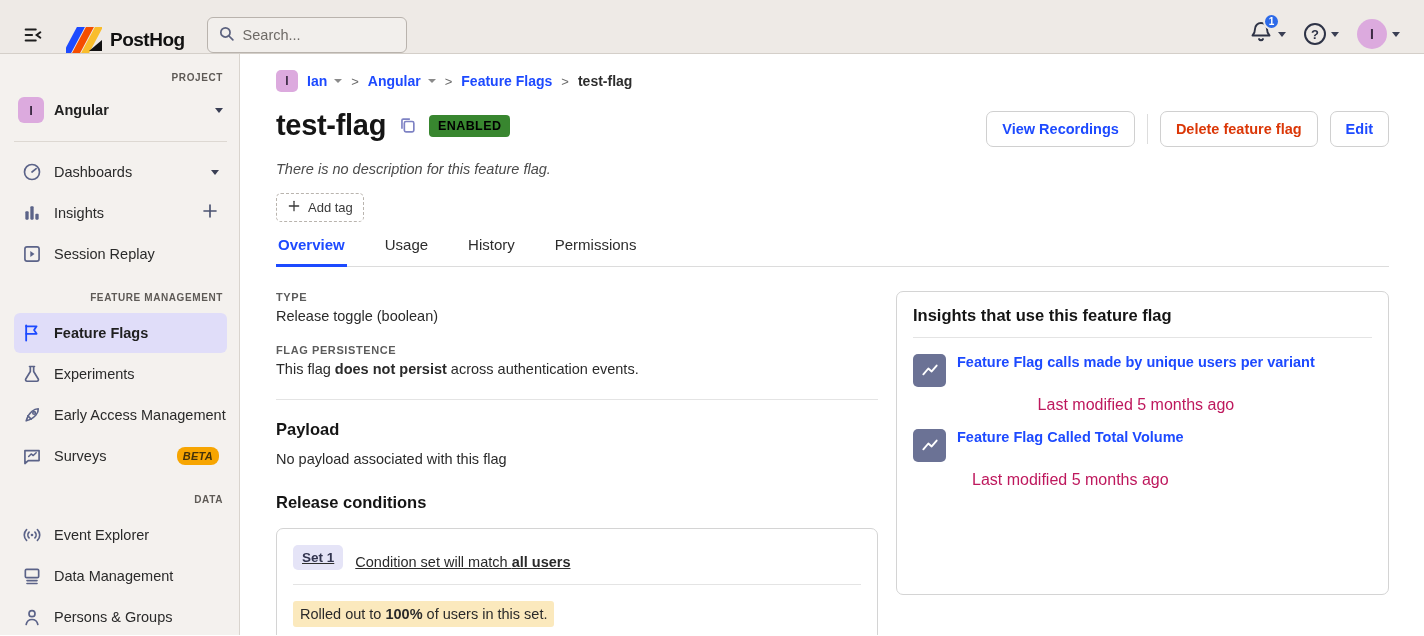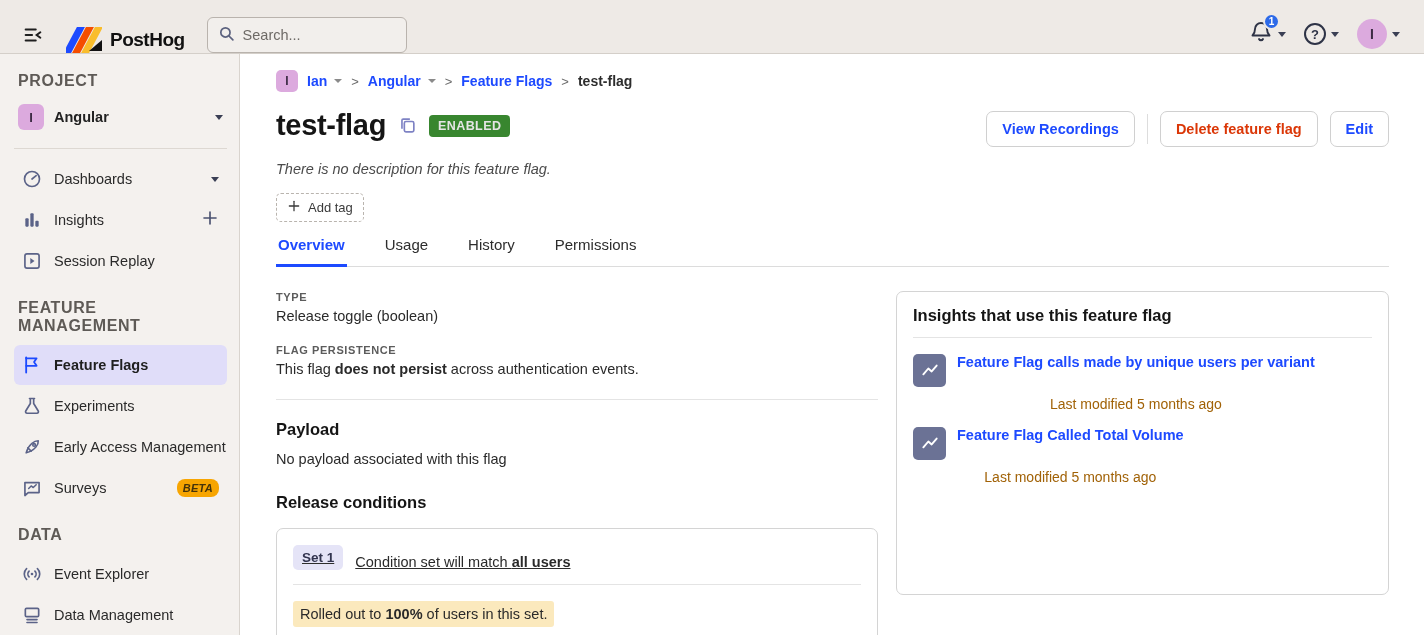--- a/index.html
+++ b/index.html
@@ -39,22 +39,22 @@
   .avatar-circle { width:30px; height:30px; border-radius:50%; background:#dcaade;
     color:#3c2b44; font-size:14px; font-weight:bold;
     display:flex; align-items:center; justify-content:center; }
 
   
   .shell { display:flex; height:581px; }
 
   
   .sidebar { width:240px; background:#f4f1ee; border-right:1px solid #d9d4ce;
     padding:18px 12px 0 14px; flex-shrink:0; overflow:hidden; }
-  .section-label { font-size:16px; font-weight:bold; letter-spacing:0.6px; color:#5e5a56;
-    padding:0 4px; margin-bottom:10px; }
+  .section-label { font-size:10px; font-weight:bold; letter-spacing:0.6px; color:#5e5a56;
+    padding:0 4px; margin-bottom:10px;text-align:right; }
   .project-row { display:flex; align-items:center; gap:10px; padding:4px 4px; cursor:pointer; }
   .project-avatar { width:26px; height:26px; border-radius:6px; background:#dcaade;
     color:#3c2b44; font-size:13px; font-weight:bold; display:flex; align-items:center; justify-content:center; }
   .project-name { font-size:14.5px; font-weight:600; color:#222; flex:1; }
   .sidebar hr { border:none; border-top:1px solid #ddd8d2; margin:14px 0 10px; }
   .nav-item { display:flex; align-items:center; gap:12px; height:40px; padding:0 8px;
     border-radius:6px; cursor:pointer; margin-bottom:1px; }
   .nav-item.active { background:#e0ddf9; }
   .nav-icon { width:20px; height:20px; display:flex; align-items:center; justify-content:center; flex-shrink:0; }
   .nav-label { font-size:14.5px; color:#2a2a2a; flex:1; white-space:nowrap; }
@@ -72,21 +72,21 @@
   .crumb-link { color:#1d4aff; font-weight:600; cursor:pointer; }
   .crumb-sep { color:#6b6b6b; font-size:13px; }
   .crumb-current { color:#2d2d2d; font-weight:600; }
   .crumb-caret { width:0; height:0; border-left:4px solid transparent; border-right:4px solid transparent;
     border-top:4.5px solid #8a8a8a; margin-left:-2px; }
 
   .title-row { display:flex; align-items:flex-start; margin-top:17px; }
   .title-left { display:flex; align-items:center; gap:12px; }
   .page-title { font-size:29px; font-weight:bold; color:#151515; letter-spacing:-0.3px; }
   .copy-icon { cursor:pointer; margin-top:4px; }
-  .status-badge { background:#38862f; color:#e5e5e5; font-size:12.5px; font-weight:bold;
+  .status-badge { background:#38862f; color:#000000; font-size:12.5px; font-weight:bold;
     padding:4px 9px; border-radius:4px; letter-spacing:0.4px; margin-top:0; }
   .header-actions { margin-left:auto; display:flex; align-items:center; gap:12px; margin-top:2px; }
   .btn { background:#fff; border:1px solid #d0d0d0; border-radius:7px; padding:9px 15px;
     font-size:14.5px; font-weight:600; cursor:pointer; font-family:"Liberation Sans", sans-serif; }
   .btn-blue { color:#1d4aff; }
   .btn-red { color:#db3707; }
   .action-divider { width:1px; height:30px; background:#ddd; }
 
   .description { font-style:italic; color:#4b4b4b; font-size:14.5px; margin-top:14px; }
 
@@ -116,21 +116,21 @@
 
   .insights-panel { width:493px; flex-shrink:0; border:1px solid #d4d4d4; border-radius:7px;
     padding:14px 16px; height:304px; }
   .insights-title { font-size:16.5px; font-weight:bold; color:#151515; }
   .insights-panel hr { border:none; border-top:1px solid #e4e4e4; margin:12px 0 16px; }
   .insight-item { display:flex; gap:11px; margin-bottom:15px;text-align:center; }
   .insight-icon { width:33px; height:33px; border-radius:5px; background:#6b7295;
     display:flex; align-items:center; justify-content:center; flex-shrink:0; }
   .insight-link { color:#1d4aff; font-size:14.5px; font-weight:600; text-decoration:none; cursor:pointer;
     display:block; margin-bottom:3px; }
-  .insight-modified { font-size:14px; color:#a16207;margin-top:26px; }
+  .insight-modified { font-size:16px; color:#be185d;margin-top:26px; }
   b { font-weight:bold; }
 </style>
 </head>
 <body>
 
 <div class="topbar">
   <button class="collapse-btn">
     <span>
       <svg width="22" height="22" viewBox="0 0 24 24" fill="none" stroke="#1f1f1f" stroke-width="2.2" stroke-linecap="round">
         <line x1="4" y1="6" x2="15" y2="6"></line>

